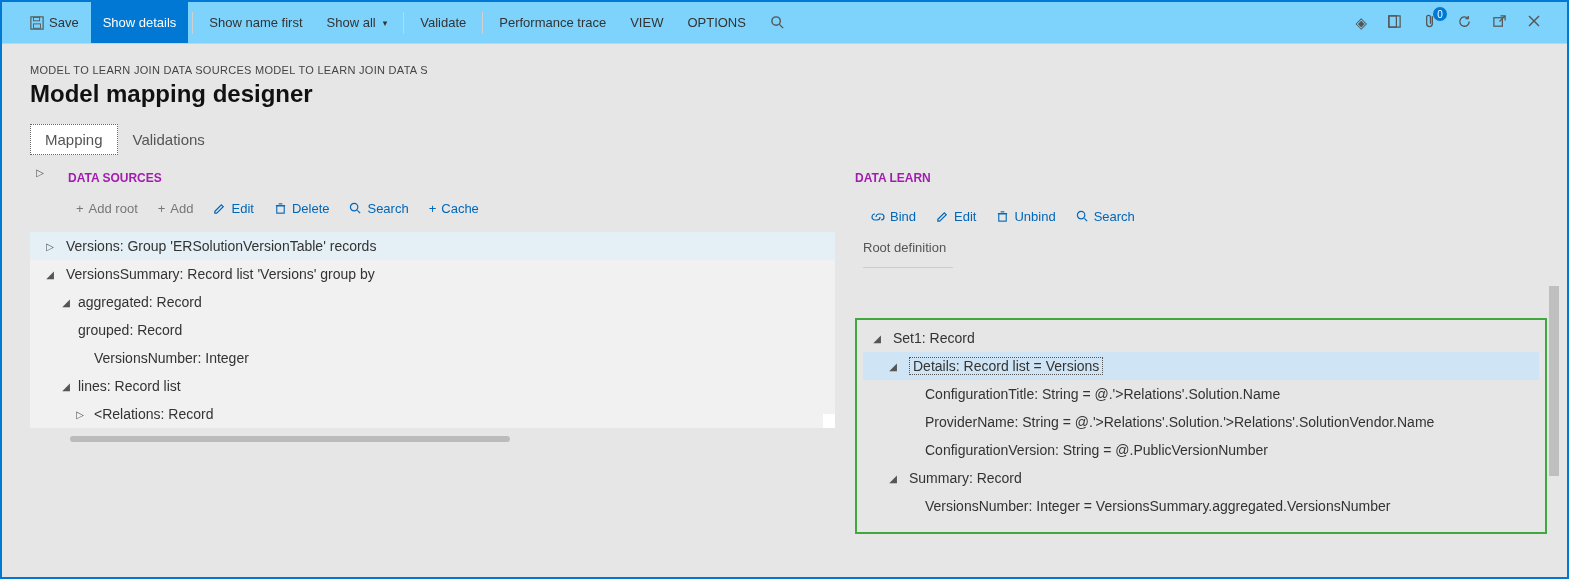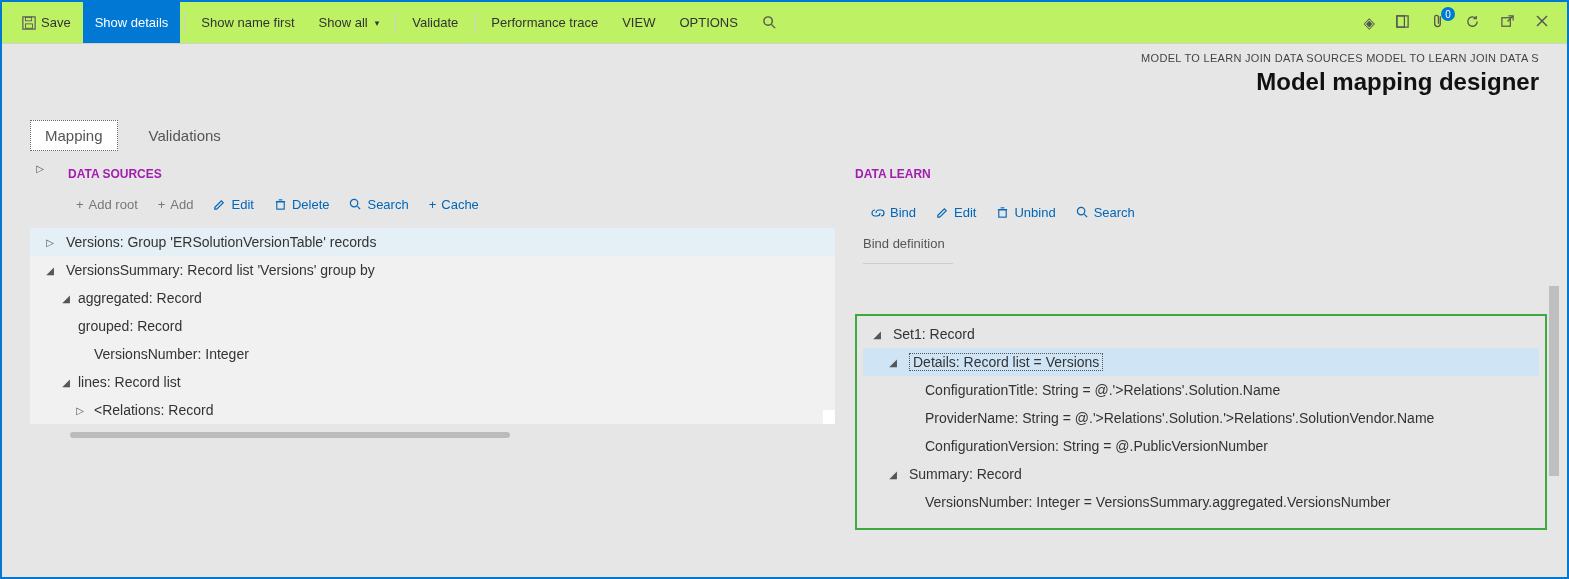--- a/index.html
+++ b/index.html
@@ -1,28 +1,28 @@
 <!DOCTYPE html>
 <html><head>
 <meta charset="utf-8">
 <style>
 * { margin: 0; padding: 0; box-sizing: border-box; font-family: "Segoe UI", Arial, sans-serif; }
 body { background: #e6e6e6; width: 1569px; height: 579px; overflow: hidden; border: 2px solid #0078d4; }
-.toolbar { background: #bef264; border-bottom: 1px solid #d0d0d0; height: 42px; display: flex; align-items: center; padding: 0 8px; font-size: 13px; }
+.toolbar { background: #7dd3fc; border-bottom: 1px solid #d0d0d0; height: 42px; display: flex; align-items: center; padding: 0 16px; font-size: 13px; }
 .toolbar .btn { display: flex; align-items: center; gap: 5px; padding: 0 12px; height: 100%; cursor: pointer; color: #333; }
 .toolbar .btn.active { background: #0078d4; color: #fff; }
 .toolbar .sep { border-left: 1px solid #d0d0d0; height: 22px; margin: 0 4px; }
 .toolbar .spacer { flex: 1; }
 .toolbar .right-icon { padding: 0 10px; cursor: pointer; }
 .badge { position: relative; }
 .badge-count { position: absolute; top: -5px; right: 0px; background: #0078d4; color: #fff; font-size: 10px; border-radius: 8px; width: 14px; height: 14px; display:flex;align-items:center;justify-content:center; }
-.header-section { padding: 8px 28px 10px 28px; text-align: right; }
+.header-section { padding: 20px 28px 10px 28px; }
 .breadcrumb { font-size: 11px; color: #444; letter-spacing: 0.3px; margin-bottom: 4px; text-transform: uppercase;}
 .page-title { font-size: 24px; font-weight: 600; color: #111; }
-.tabs { margin-top: 24px; display: flex; gap: 16px; }
+.tabs { margin-top: 16px; display: flex; gap: 0; }
 .tab { padding: 6px 14px; font-size: 15px; color: #555; cursor: pointer; border: 1px solid transparent;}
 .tab.active { border: 1px dotted #666; background: #fff; }
 .content { display: flex; padding: 0 10px 0 28px; gap: 20px; }
 .panel-left { width: 805px; }
 .panel-right { flex: 1; padding-right: 10px; }
 .section-heading { font-size: 12px; font-weight: 700; color: #a21caf; padding: 6px 0 10px 38px; }
 .section-heading.dm { padding-left: 0; margin-bottom: 8px; }
 .ds-toolbar, .dm-toolbar { display: flex; gap: 4px; padding: 4px 0 14px 38px; align-items: center;}
 .dm-toolbar { padding-left: 8px; }
 .tool-btn { display: flex; align-items: center; gap: 5px; color: #0066b8; font-size: 13px; padding: 2px 8px; cursor: pointer; }
@@ -245,21 +245,21 @@
           <span>Unbind</span>
         </div>
     <div class="tool-btn">
           <svg width="13" height="13" viewBox="0 0 14 14">
             <circle cx="5.5" cy="5.5" r="4" fill="none" stroke="#0066b8" stroke-width="1.3"></circle>
             <line x1="9" y1="9" x2="12" y2="12" stroke="#0066b8" stroke-width="1.3"></line>
           </svg>
           <span>Search</span>
         </div>
   </div>
-  <div class="root-def">Bind definition</div>
+  <div class="root-def">Root definition</div>
   <div class="root-underline"></div>
   <div class="panel-right-inner">
     <div class="tree">
       <div class="tree-item">
             <span class="indent" style="width:4px;"></span>
             <span class="expand-collapse">◢</span>
             <span class="indent" style="width:10px;"></span>
             <span class="item-text">Set1: Record</span>
           </div>
       <div class="tree-item sel-focus">

